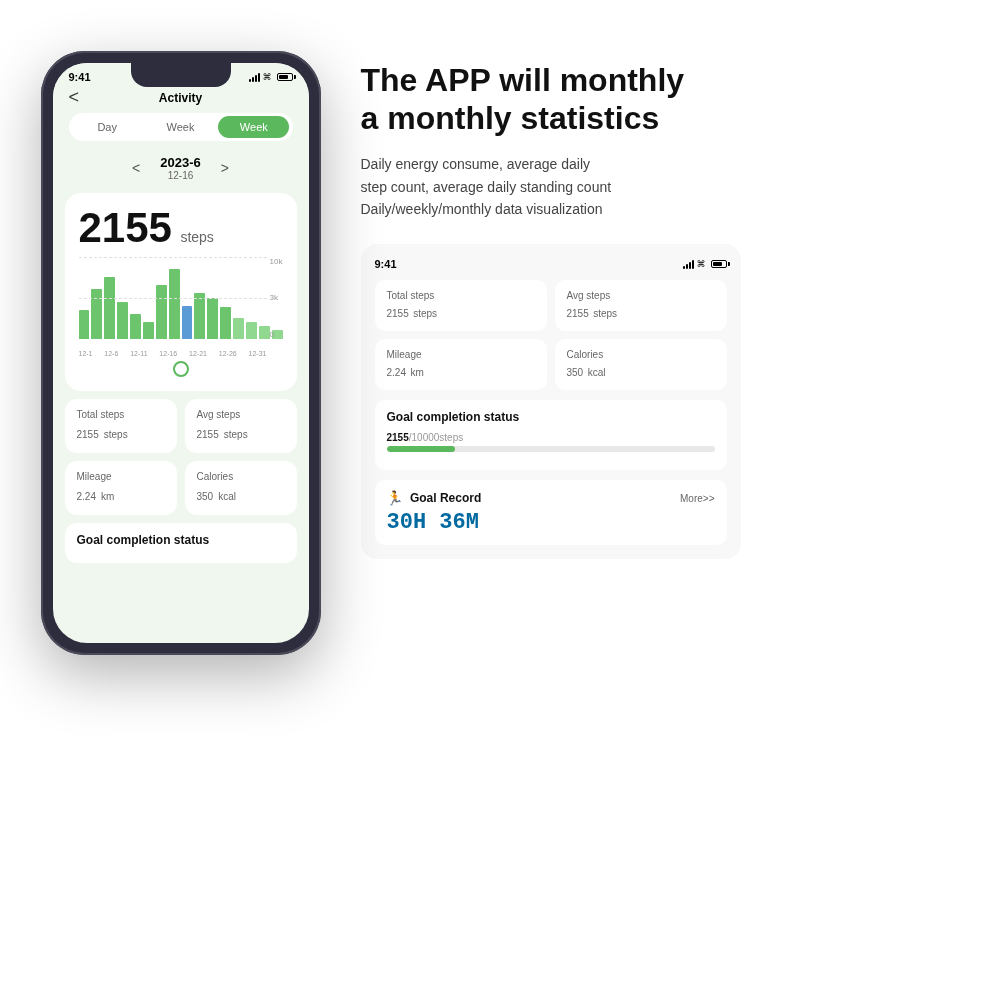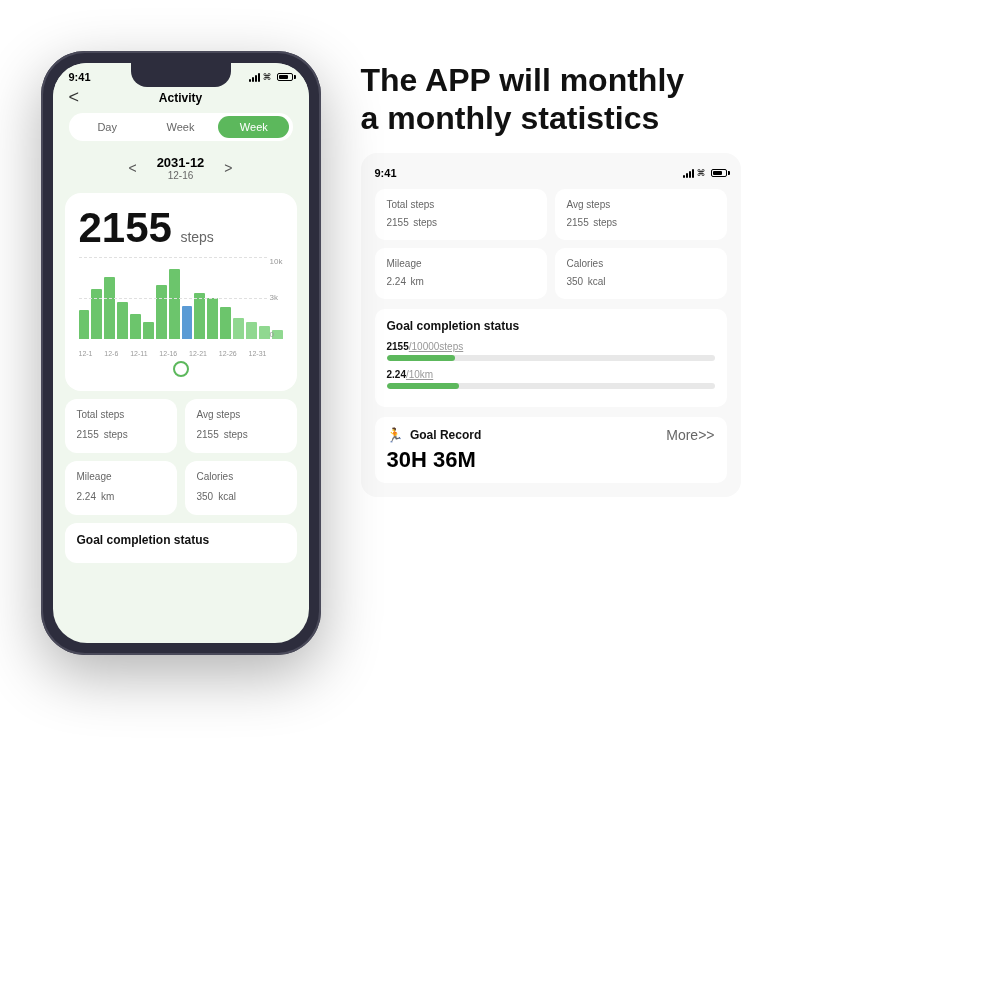--- a/index.html
+++ b/index.html
@@ -373,21 +373,21 @@
     }
     .progress-item {
       margin-bottom: 8px;
     }
     .progress-label {
       font-size: 10px;
       color: #555;
       margin-bottom: 3px;
     }
     .progress-label .current { font-weight: 600; color: #111; }
-    .progress-label .total { color: #999; text-decoration: underline; }
+    .progress-label .total { color: #999; }
     .progress-bar-bg {
       height: 6px;
       background: #e8e8e8;
       border-radius: 3px;
       overflow: hidden;
     }
     .progress-bar-fill {
       height: 100%;
       background: #5cb85c;
       border-radius: 3px;
@@ -409,28 +409,29 @@
       gap: 6px;
       font-size: 12px;
       font-weight: 600;
       color: #111;
     }
     .run-icon {
       color: #5cb85c;
       font-size: 14px;
     }
     .more-link {
-      font-size: 14px;
+      font-size: 10px;
       color: #666;
       text-align: center;
     }
     .sport-time {
       font-size: 22px;
       font-weight: 700;
-      color: #000000;
+      color: #0369a1;
+      font-family: Liberation Mono, monospace;
     }
   </style>
 </head>
 <body>
 
 <div class="container">
 
   <div class="phone-mockup">
     <div class="phone-screen">
 
@@ -458,21 +459,21 @@
 
       <div class="tab-bar">
         <div class="tab-item">Day</div>
         <div class="tab-item">Week</div>
         <div class="tab-item active">Week</div>
       </div>
 
       <div class="date-nav">
         <span class="date-arrow">&lt;</span>
         <div class="date-text">
-          <div class="date-main">2031-12</div>
+          <div class="date-main">2023-6</div>
           <div class="date-sub">12-16</div>
         </div>
         <span class="date-arrow">&gt;</span>
       </div>
 
       <div class="chart-card">
         <div class="steps-display">
           <span class="steps-number">2155</span>
           <span class="steps-unit">steps</span>
         </div>
@@ -552,20 +553,25 @@
       </div>
 
     </div>
   </div>
 
   <div class="right-panel">
     <div class="headline">
       <span>The APP will monthly</span><br>
       <span>a monthly statistics</span>
     </div>
+    <div class="description">
+      Daily energy consume, average daily<br>
+      step count, average daily standing count<br>
+      Daily/weekly/monthly data visualization
+    </div>
 
     <div class="mini-panel">
       <div class="mini-status-bar">
         <span class="mini-time">9:41</span>
         <div class="mini-icons">
           <div class="signal-bars">
             <div class="signal-bar" style="height:3px"></div>
             <div class="signal-bar" style="height:5px"></div>
             <div class="signal-bar" style="height:7px"></div>
             <div class="signal-bar" style="height:9px"></div>
@@ -613,28 +619,20 @@
 
         <div class="progress-item">
           <div class="progress-label">
             <span class="current">2155</span><span class="total">/10000steps</span>
           </div>
           <div class="progress-bar-bg">
             <div class="progress-bar-fill" style="width: 21%"></div>
           </div>
         </div>
 
-        <div class="progress-item">
-          <div class="progress-label">
-            <span class="current">2.24</span><span class="total">/10km</span>
-          </div>
-          <div class="progress-bar-bg">
-            <div class="progress-bar-fill" style="width: 22%"></div>
-          </div>
-        </div>
 
       </div>
 
       <div class="sport-record-section">
         <div class="sport-record-header">
           <div class="sport-record-title">
             <span class="run-icon">🏃</span>
             <span>Goal Record</span>
           </div>
           <span class="more-link">More&gt;&gt;</span>

